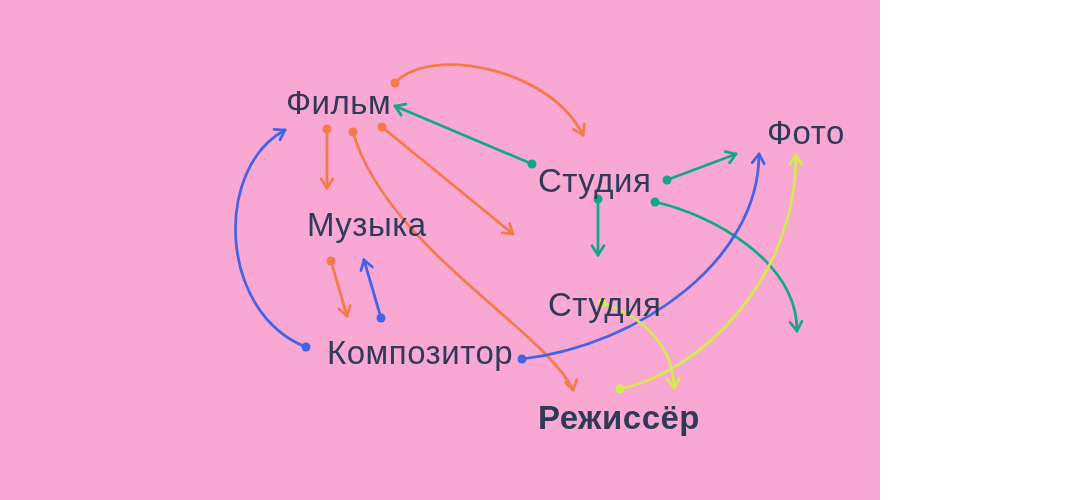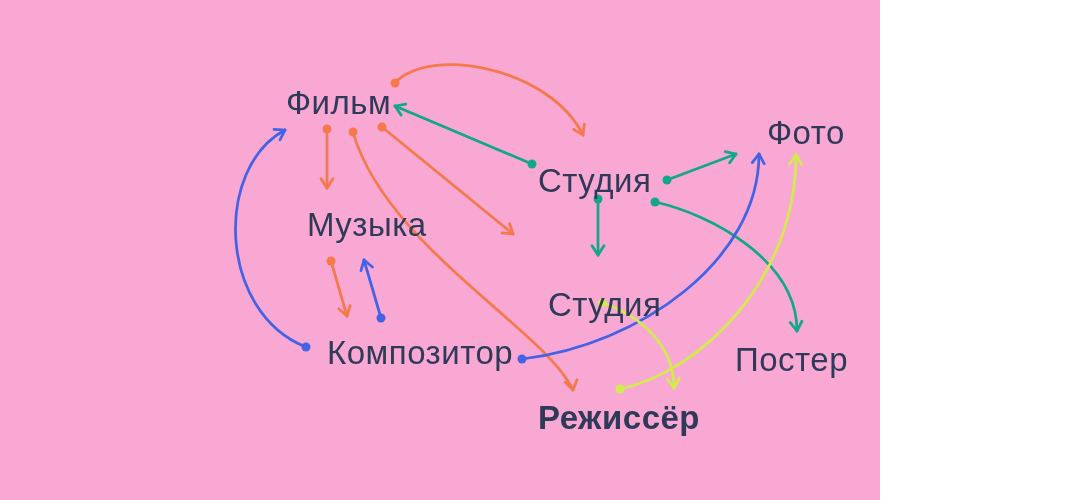--- a/index.html
+++ b/index.html
@@ -110,14 +110,13 @@
         <line x1="796" y1="155" x2="801.6654188240105" y2="164.42884030772325" stroke="#d3eb4d" stroke-width="2.75" stroke-linecap="round"></line>
       </g>
     </svg>
     <div class="node" style="left: 286px; top: 86px; color: rgb(46, 58, 87); font-size: 33px;">Фильм</div>
     <div class="node" style="left: 283px; top: 208px; color: rgb(46, 58, 87); font-size: 33px; margin-left: 24px;">Музыка</div>
     <div class="node" style="left: 538px; top: 164px; color: rgb(46, 58, 87); font-size: 33px;">Студия</div>
     <div class="node" style="left: 719px; top: 116px; color: rgb(46, 58, 87); font-size: 33px; margin-left: 48px;">Фото</div>
     <div class="node" style="left: 548px; top: 264px; color: rgb(46, 58, 87); font-size: 33px; margin-top: 24px;">Студия</div>
     <div class="node" style="left: 327px; top: 336px; color: rgb(46, 58, 87); font-size: 33px;">Композитор</div>
     <div class="node" style="left: 538px; top: 401px; color: rgb(46, 58, 87); font-size: 33px; font-weight: bold;">Режиссёр</div>
-    <div class="node" style="left: 735px; top: 343px; color: rgb(46, 58, 87); font-size: 33px;">Постер</div>
   </div>
 
 </body></html>

